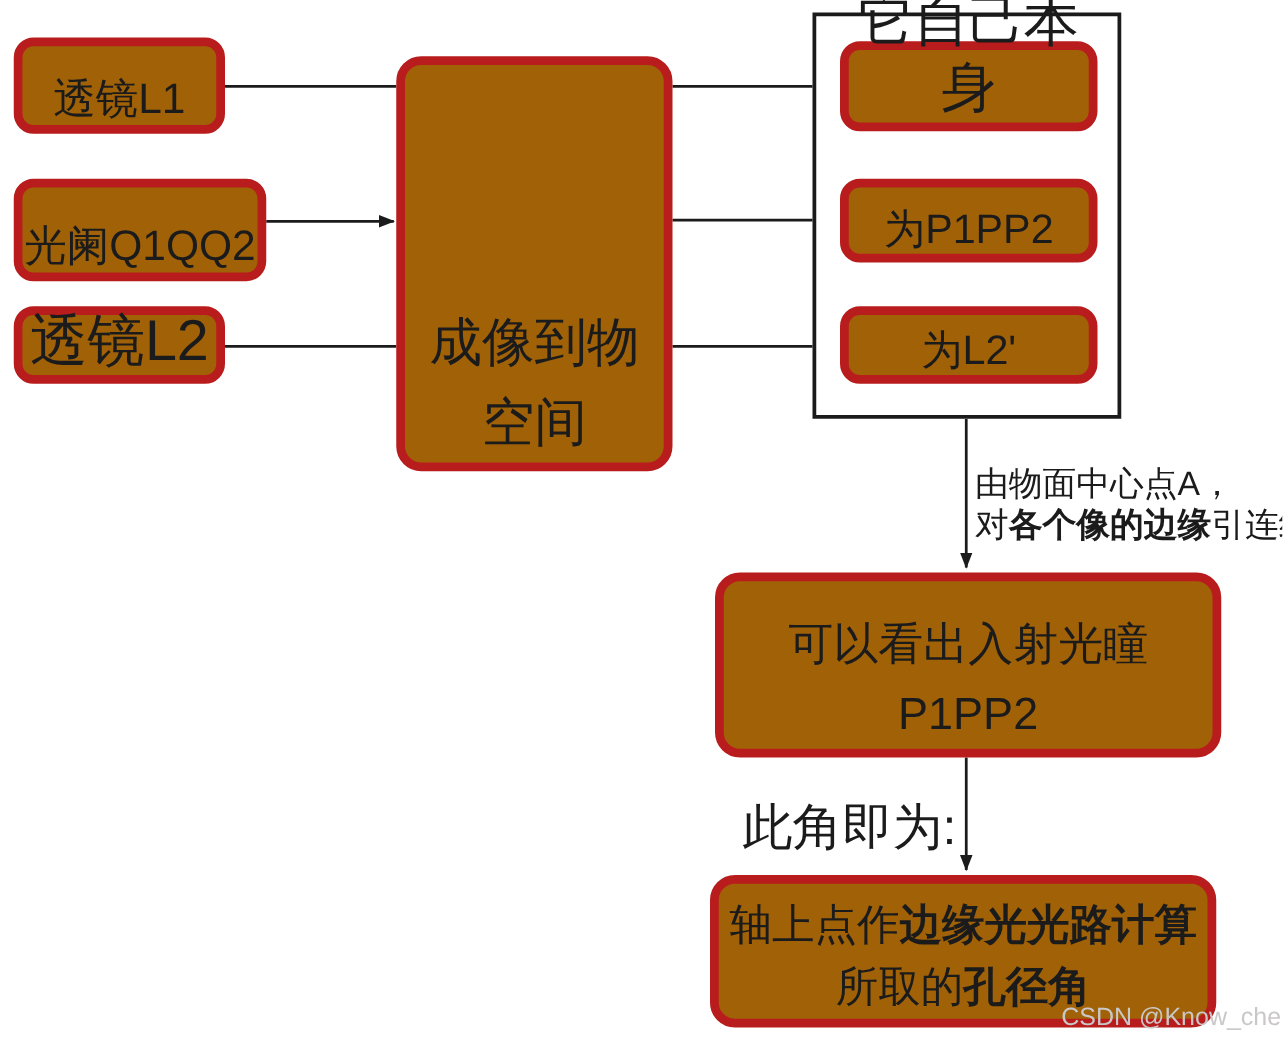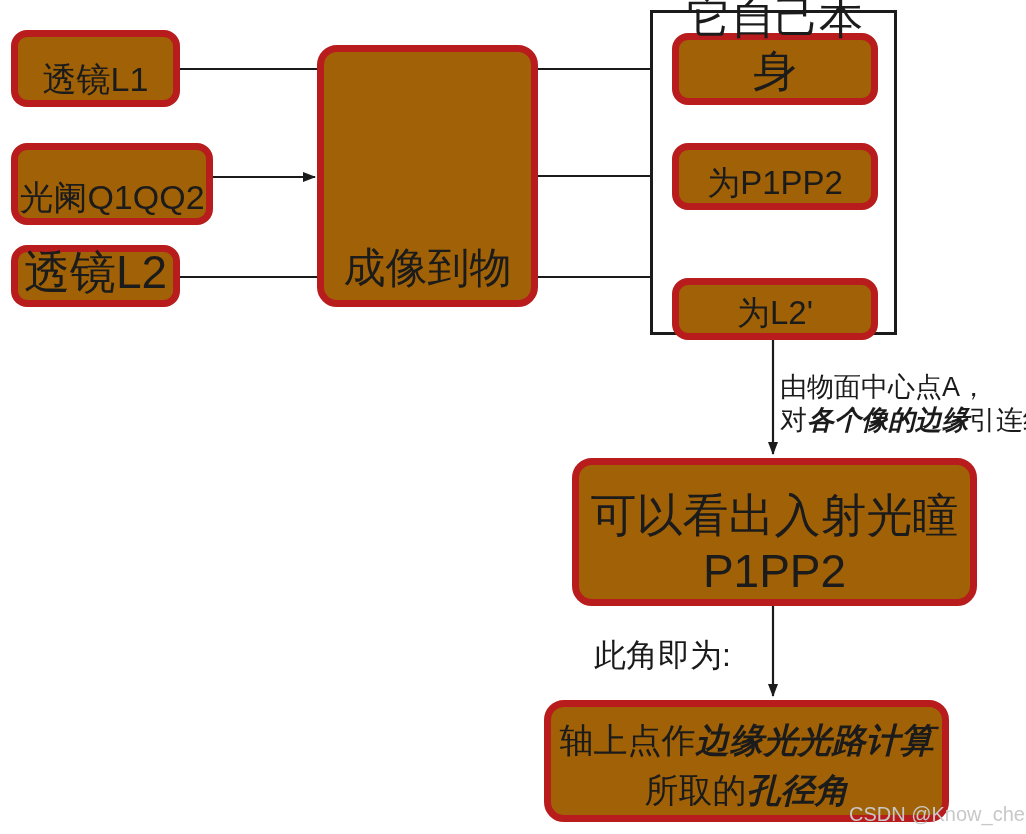--- a/index.html
+++ b/index.html
@@ -33,57 +33,57 @@
     display: flex;
     flex-direction: column;
     align-items: center;
     justify-content: flex-end;
     text-align: center;
     line-height: 1.2;
   }
   .node-lens1   { left: 11px;  top: 30px;  width: 169px; height: 77px;  font-size: 34px; }
   .node-stop    { left: 11px;  top: 143px; width: 202px; height: 82px;  font-size: 34px; }
   .node-lens2   { left: 11px;  top: 245px; width: 169px; height: 62px;  font-size: 46px; }
-  .node-center  { left: 317px; top: 45px;  width: 221px; height: 262px; font-size: 42px; line-height: 64px; border-radius: 20px; }
+  .node-center  { left: 317px; top: 45px;  width: 221px; height: 332px; font-size: 42px; line-height: 64px; border-radius: 20px; }
   .group-box {
     position: absolute;
     left: 650px; top: 10px; width: 247px; height: 325px;
     box-sizing: border-box;
     border: 3px solid #1b1b1b;
     border-radius: 0;
     background: #ffffff;
   }
   .node-self    { left: 672px; top: 33px;  width: 206px; height: 72px;  font-size: 44px; }
   .node-p1pp2   { left: 672px; top: 143px; width: 206px; height: 67px;  font-size: 33px; }
-  .node-l2p     { left: 672px; top: 245px; width: 206px; height: 62px;  font-size: 33px; margin-top: 33px; }
-  .node-conclusion { left: 572px; top: 458px; width: 405px; height: 148px; font-size: 46px; line-height: 56px; border-radius: 20px; }
-  .node-final      { left: 544px; top: 700px; width: 405px; height: 122px; font-size: 34px; line-height: 50px; border-radius: 20px; }
+  .node-l2p     { left: 672px; top: 245px; width: 206px; height: 62px;  font-size: 33px; }
+  .node-conclusion { left: 572px; top: 458px; width: 405px; height: 148px; font-size: 36px; line-height: 56px; border-radius: 20px; }
+  .node-final      { left: 568px; top: 700px; width: 405px; height: 122px; font-size: 34px; line-height: 50px; border-radius: 20px; }
   .edge-label {
     position: absolute;
     left: 780px; top: 371px;
     width: 246px;
     font-size: 27px;
     line-height: 33px;
     text-align: left;
     white-space: nowrap;
   }
   .angle-label {
     position: absolute;
     left: 594px; top: 634px;
-    font-size: 32px;
+    font-size: 40px;
     white-space: nowrap;
   }
   .watermark {
     position: absolute;
     left: 849px; top: 803px;
     font-size: 20px;
     color: #c9c7c7;
     white-space: nowrap;
   }
-  b { font-weight: bold; font-style: italic; }
+  b { font-weight: bold; }
 </style>
 </head>
 <body>
 
 <div class="canvas">
 
   <svg class="connectors" viewBox="0 0 1026 834" xmlns="http://www.w3.org/2000/svg">
     <defs>
       <marker id="arrow" markerUnits="userSpaceOnUse" markerWidth="14" markerHeight="12" refX="12" refY="5" orient="auto">
         <path d="M0,0 L13,5 L0,10 z" fill="#1b1b1b"></path>
@@ -104,20 +104,21 @@
   </div>
   <div class="node node-stop">
     <span>光阑Q1QQ2</span>
   </div>
   <div class="node node-lens2">
     <span>透镜L2</span>
   </div>
 
   <div class="node node-center">
     <span>成像到物</span>
+    <span>空间</span>
   </div>
 
   <div class="group-box"></div>
   <div class="node node-self">
     <span>它自己本身</span>
   </div>
   <div class="node node-p1pp2">
     <span>为P1PP2</span>
   </div>
   <div class="node node-l2p">

